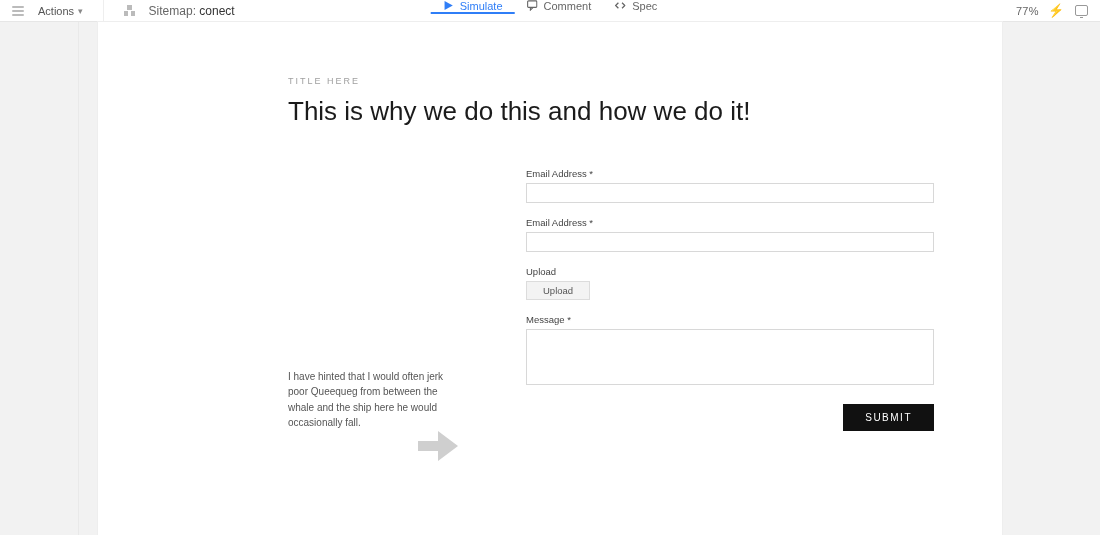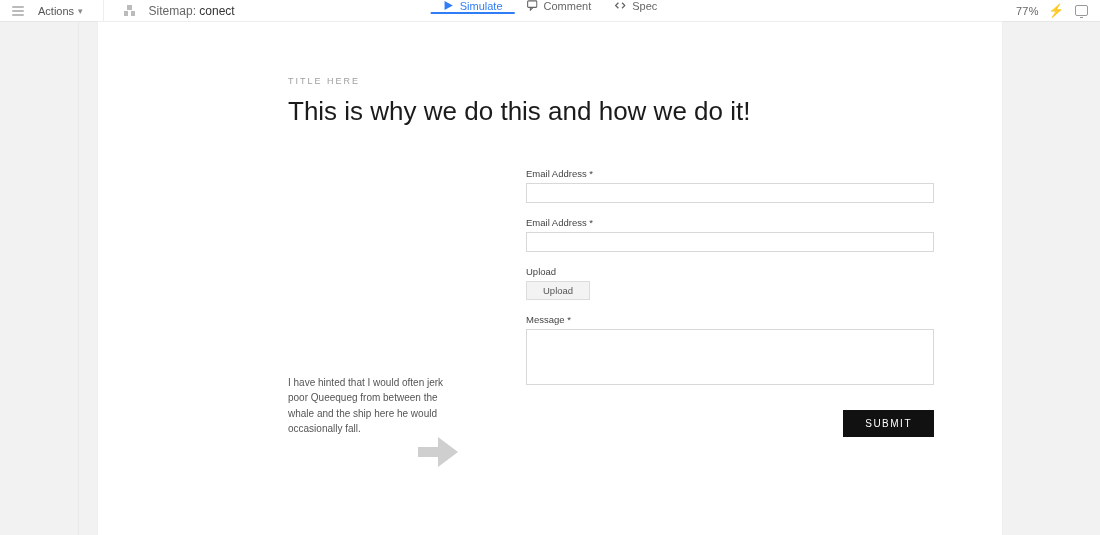--- a/index.html
+++ b/index.html
@@ -146,21 +146,21 @@
   }
   .upload-btn {
     display:inline-block;
     font-size:9.5px;
     color:#555;
     background:#f3f3f3;
     border:1px solid #dcdcdc;
     padding:3px 16px;
     cursor:pointer;
   }
-  .submit-row { display:flex; justify-content:flex-end; margin-top:22px; }
+  .submit-row { display:flex; justify-content:flex-end; margin-top:16px; }
   .submit-btn {
     background:#111;
     color:#fff;
     font-size:10px;
     letter-spacing:1.5px;
     border:none;
     padding:8px 22px;
     cursor:pointer;
   }
 

